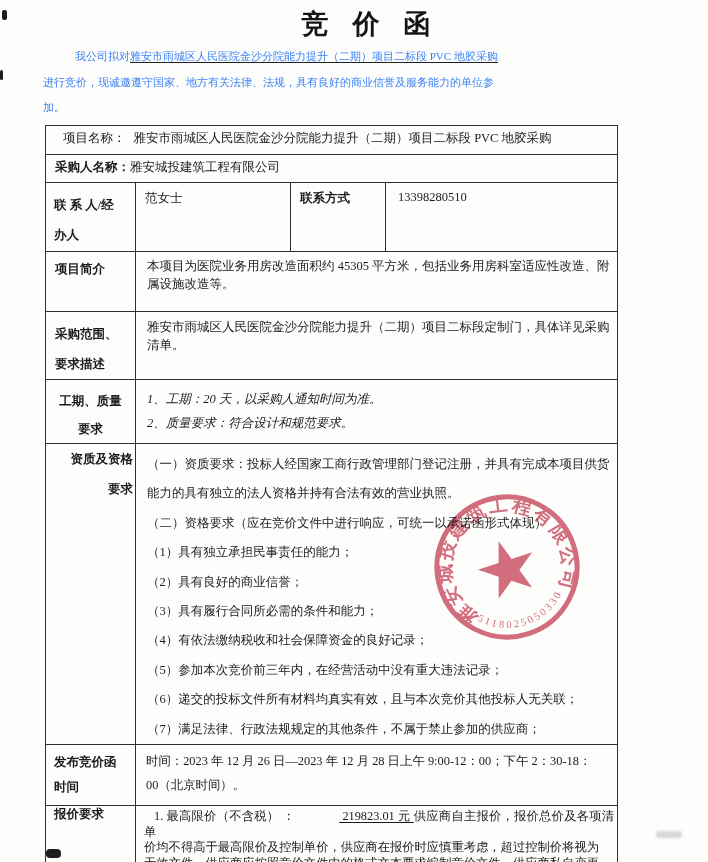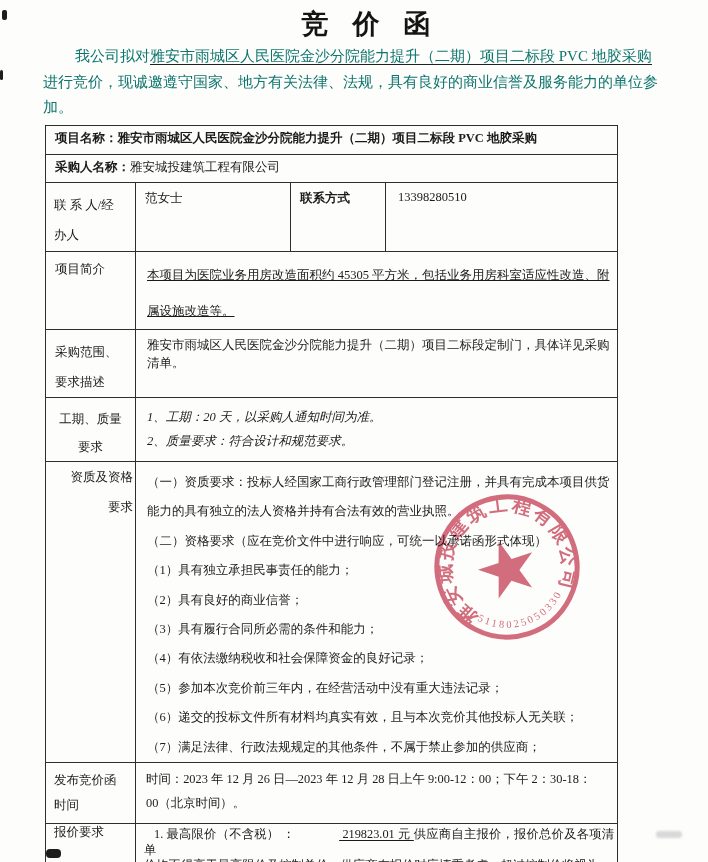--- a/index.html
+++ b/index.html
@@ -6,43 +6,43 @@
     background:#fdfdfc;font-family:"Liberation Serif","DejaVu Serif",serif;color:#1c1c1c;}
   .page{position:relative;width:684px;height:862px;}
 
   
   .doc-title{position:absolute;top:6px;left:0;width:708px;margin:0;
     font-size:27px;font-weight:bold;text-align:center;letter-spacing:24px;padding-left:24px;
     color:#141414;}
 
   
   .intro{position:absolute;top:44px;left:43px;width:652px;margin:0;
-    font-size:15px;line-height:25.5px;text-align:justify;text-indent:32px;
-    white-space:pre-line;color:#0f766e;}
+    font-size:11px;line-height:25.5px;text-align:justify;text-indent:32px;
+    white-space:pre-line;color:#3b82f6;}
   .u-project{border-bottom:1.4px solid #222;}
 
   
   table.bid{position:absolute;left:45px;top:125px;width:572px;border-collapse:collapse;
     table-layout:fixed;font-size:12.5px;color:#1b1b1b;}
   table.bid td{border:1.5px solid #2e2e2e;vertical-align:top;overflow:hidden;
     white-space:pre-line;box-sizing:border-box;}
-  td.lbl{font-weight:normal;}
+  td.lbl{font-weight:bold;}
 
   .r-project td{height:29px;padding:4px 6px 0 9px;white-space:normal;}
-  .r-project .cell-text{font-weight:bold;}
+  .r-project .cell-text{font-weight:normal;margin-left:8px;}
   .r-purchaser td{height:28px;padding:4px 6px 0 9px;white-space:normal;}
 
   .r-contact td{height:63px;padding-top:7px;}
   .c-contact-lbl{padding-left:8px;line-height:30px;}
   .c-contact-name{padding-left:9px;}
   .c-method-lbl{padding-left:9px;font-weight:bold;margin-top:24px;}
   .c-phone{padding-left:12px;}
 
   .c-overview-lbl{height:60px;padding:9px 2px 0 9px;}
-  .c-overview{padding:5px 0 0 11px;line-height:36px;text-align:justify;text-decoration:underline;}
+  .c-overview{padding:5px 0 0 11px;line-height:18px;text-align:justify;}
   .c-scope-lbl{height:60px;padding:7px 7px 0 9px;line-height:30px;}
   .c-scope{padding:6px 0 0 11px;line-height:18px;text-align:justify;}
   .c-sched-lbl{height:60px;padding:7px 2px 0 2px;line-height:28px;text-align:center;}
   .c-sched{padding:7px 9px 0 11px;line-height:24px;font-style:italic;}
   .c-qual-lbl{height:301px;vertical-align:middle;text-align:right;line-height:30px;padding:0 2px;}
   .c-qual{padding:6px 2px 0 11px;line-height:29.4px;}
   .c-pub-lbl{height:61px;padding:5px 2px 0 8px;line-height:25px;}
   .c-pub{padding:4px 2px 0 10px;line-height:24px;font-size:12.4px;}
   .c-quote-lbl{height:65px;vertical-align:bottom;padding:0 2px 7px 8px;}
   .c-quote{padding:3px 3px 0 8px;line-height:15.5px;font-size:12.3px;text-align:justify;text-indent:10px;}

